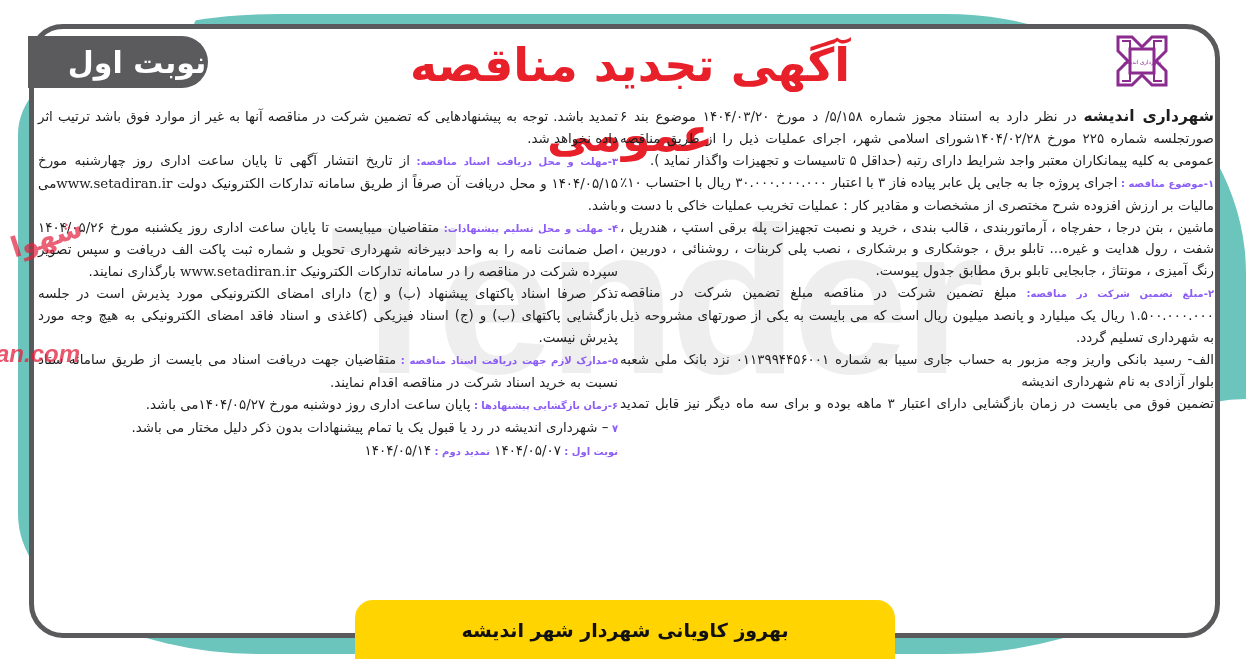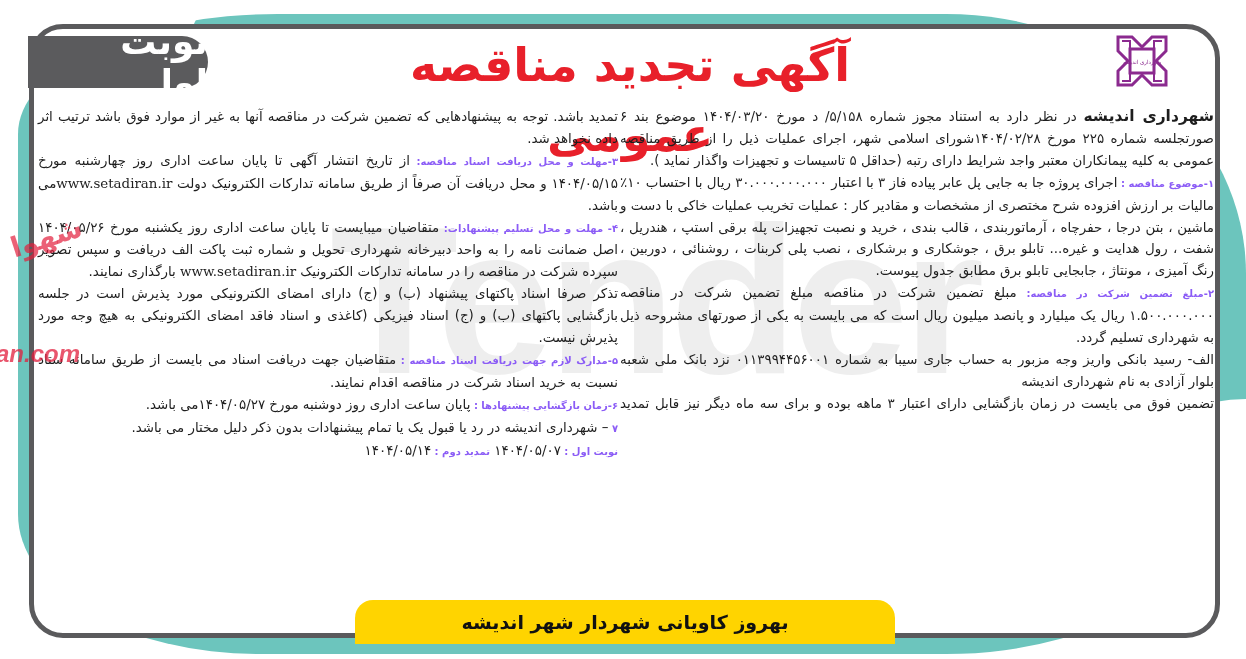--- a/index.html
+++ b/index.html
@@ -20,21 +20,21 @@
     background: #ffffff; border: 5px solid #5a5a5c; border-radius: 34px;
   }
 
   .logo {
     position: absolute; left: 1114px; top: 33px; width: 56px; height: 56px;
   }
 
   .badge {
     position: absolute; left: 28px; top: 36px; width: 180px; height: 52px;
     background: #5b5b5d; color: #fff; border-radius: 0 26px 26px 0;
-    font-family: "DejaVu Sans", sans-serif; font-weight: bold; font-size: 36px;
+    font-family: "DejaVu Sans", sans-serif; font-weight: bold; font-size: 30px;
     display: flex; align-items: center; justify-content: center; direction: rtl; padding-left: 38px;
   }
 
   .title {
     position: absolute; left: 380px; top: 30px; width: 500px; height: 70px;
     color: #e8202a; font-weight: bold; font-size: 46px; direction: rtl;
     text-align: center; line-height: 70px; font-family: "DejaVu Sans", sans-serif;
     letter-spacing: -1px;
   }
 
@@ -44,21 +44,21 @@
   }
   .col-right { left: 620px; top: 106px; width: 594px; }
   .col-left  { left: 38px;  top: 106px; width: 580px; }
 
   .col p { margin: 0; }
   .hd { color: #8b5cf6; font-weight: bold; font-size: 10px; }
   .bold-org { font-weight: bold; font-size: 15.5px; color: #1e1e1e; }
   .ltr { direction: ltr; unicode-bidi: embed; font-family: "DejaVu Serif", serif; }
 
   .signature {
-    position: absolute; left: 355px; top: 600px; width: 540px; height: 44px;
+    position: absolute; left: 355px; top: 600px; width: 540px; height: 60px;
     background: #ffd400; border-radius: 18px 18px 0 0;
     display: flex; align-items: center; justify-content: center; direction: rtl;
     font-weight: bold; font-size: 19px; color: #111;
   }
 
   .wm-center {
     position: absolute; left: 330px; top: 180px; font-size: 210px; font-weight: bold;
     color: rgba(150,150,150,0.16); letter-spacing: -6px; pointer-events: none;
     font-family: "Liberation Sans", sans-serif;
   }

